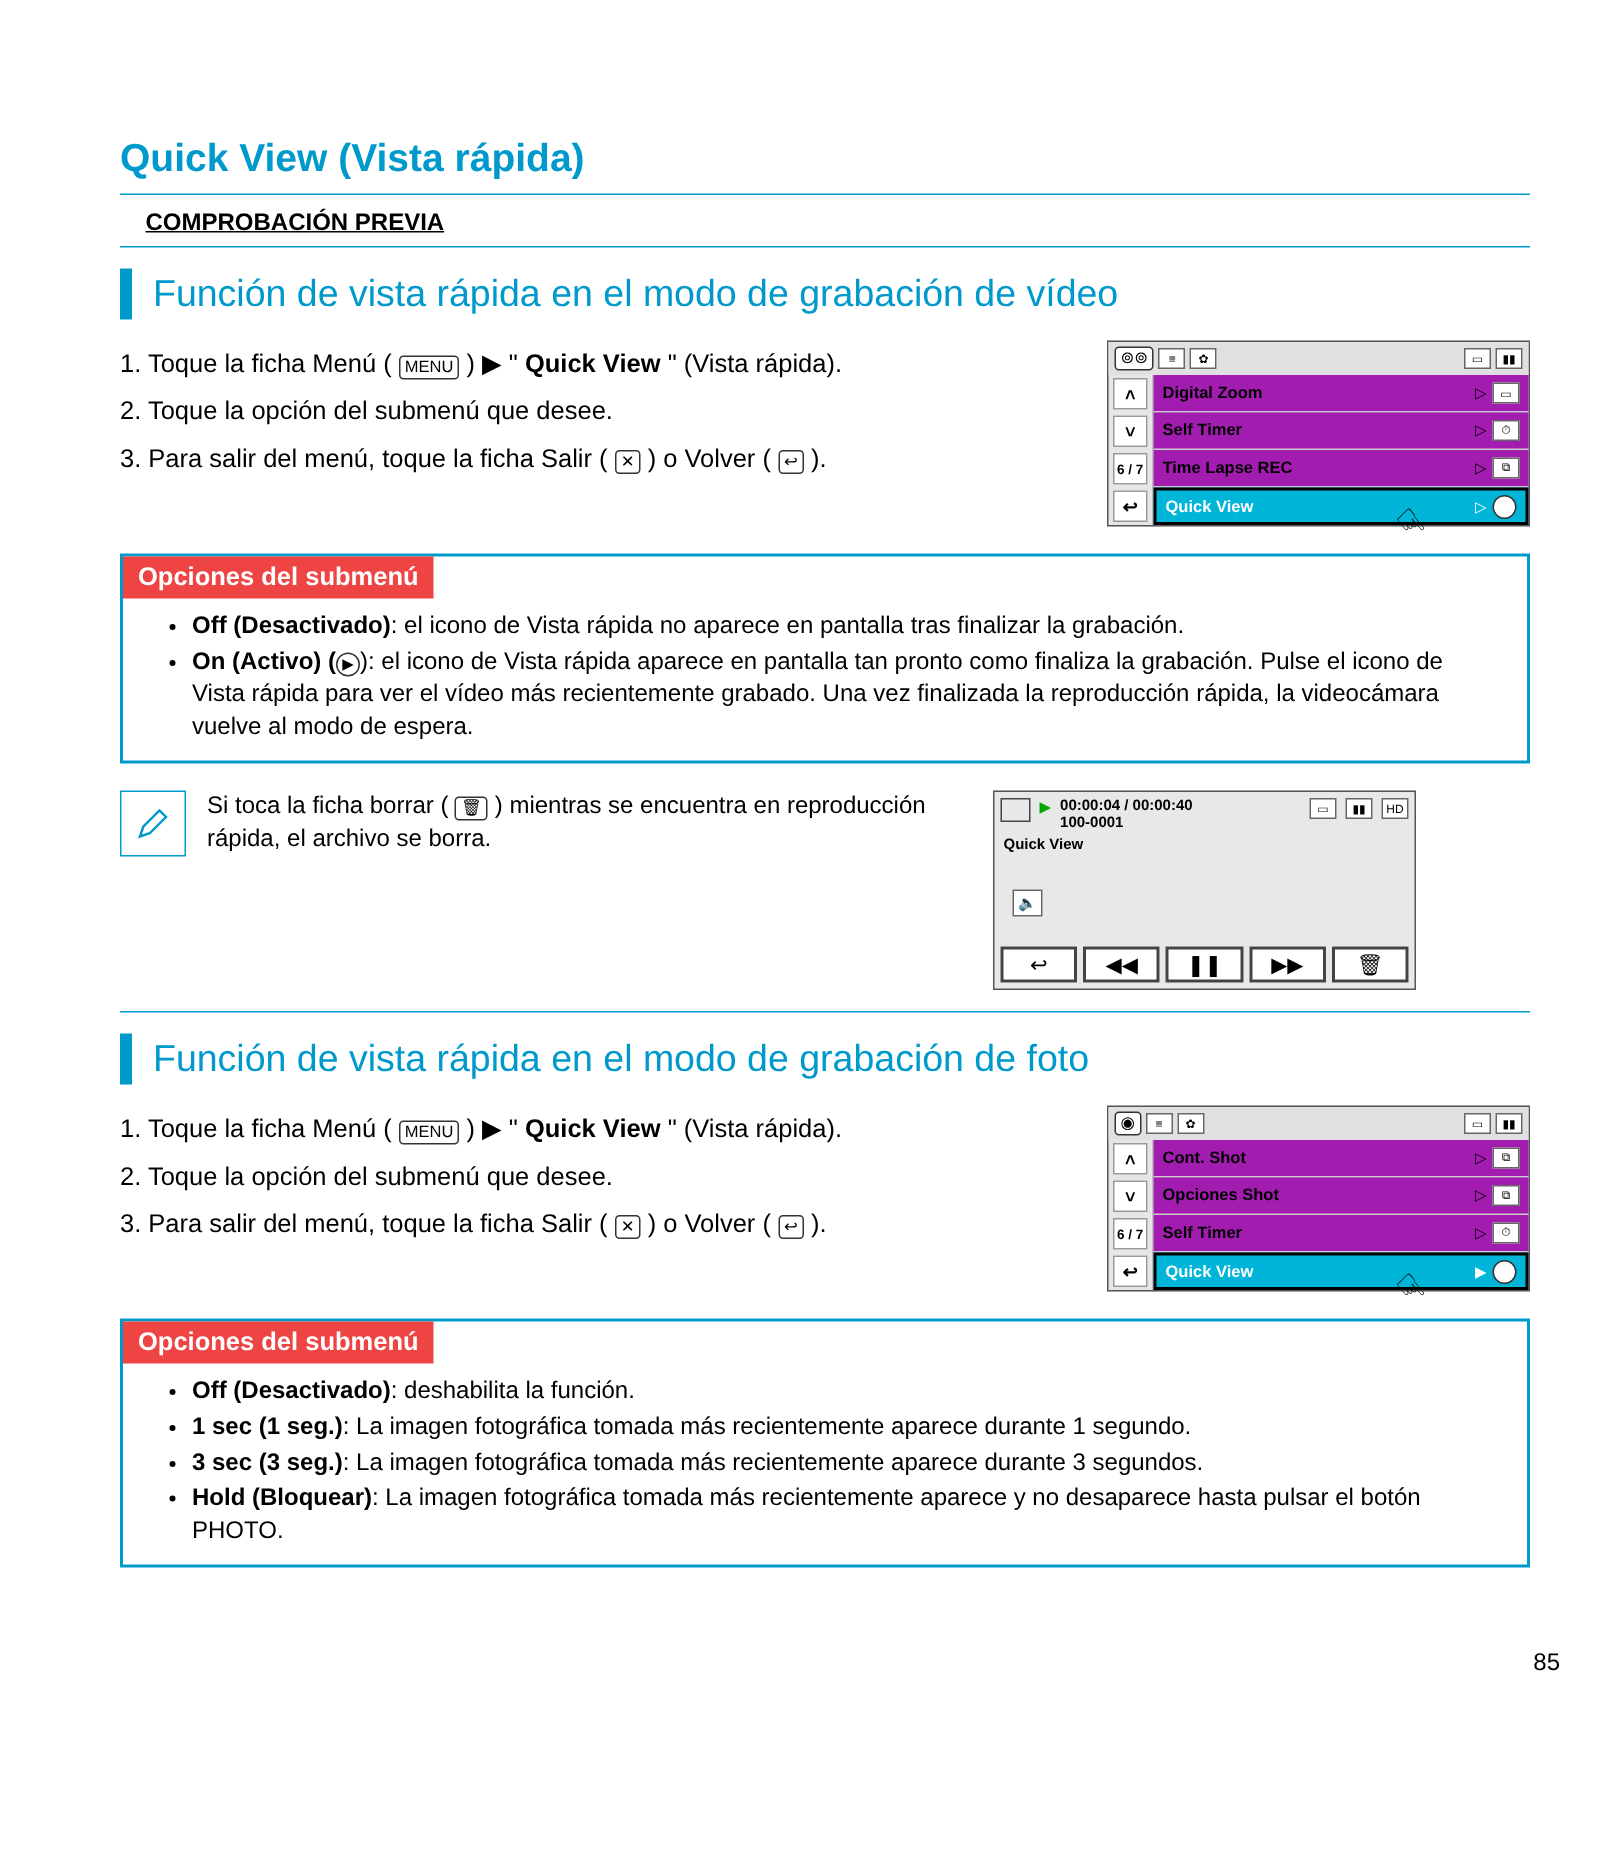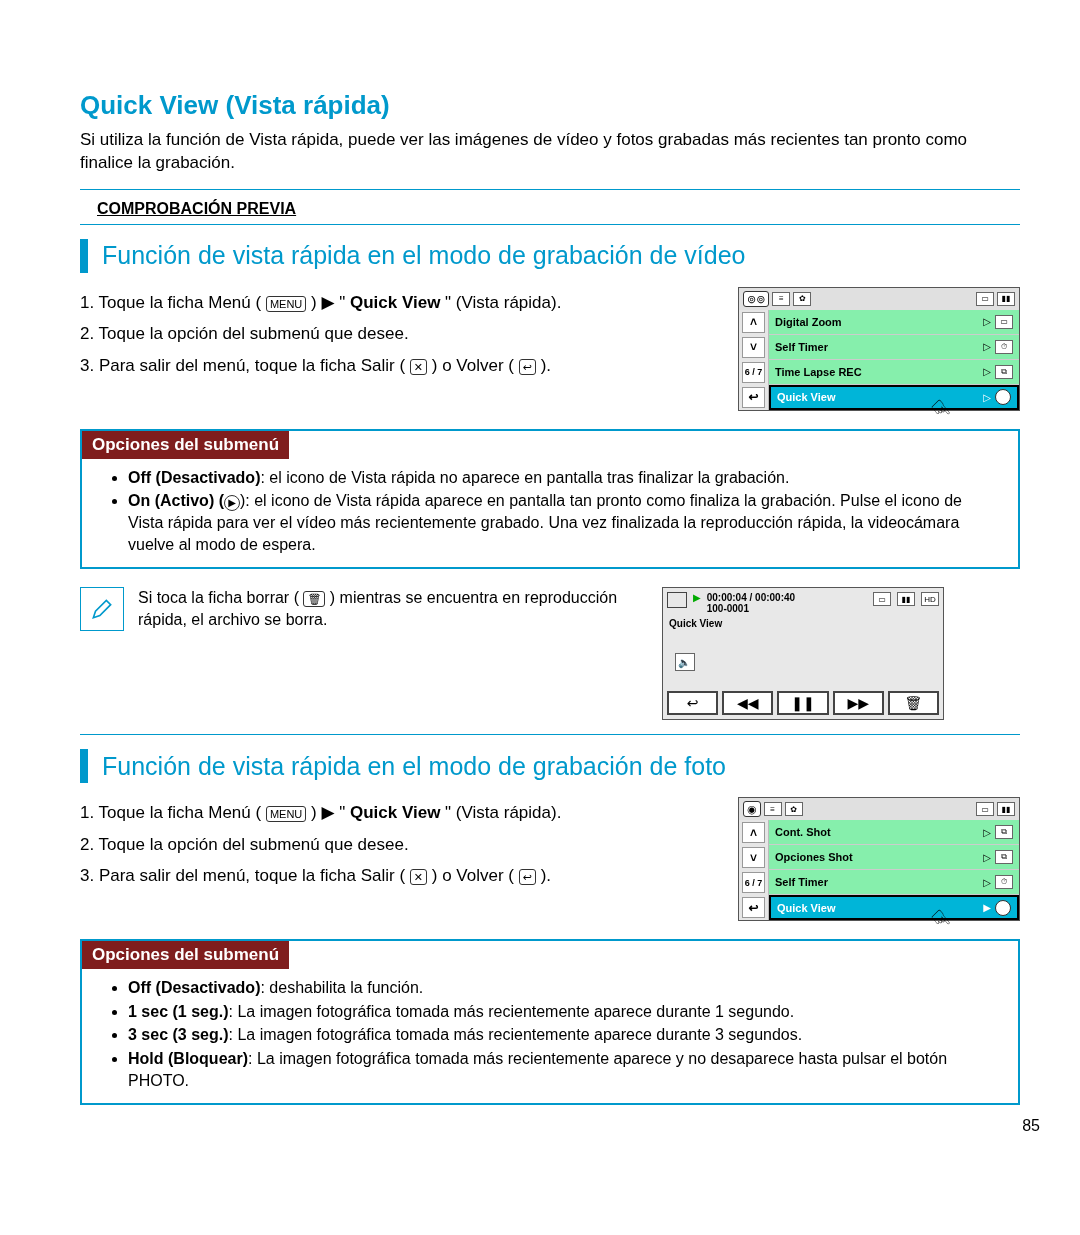--- a/index.html
+++ b/index.html
@@ -75,38 +75,38 @@
   .side-btn {
     border: 1px solid #999; background:#fff;
     margin: 2px 3px; height: 21px;
     display:flex; align-items:center; justify-content:center;
     font-weight:bold; font-size:12px;
   }
   .rows { flex: 1; }
   .row {
     display:flex; align-items:center; justify-content:space-between;
     height: 25px; padding: 0 6px; border-bottom:1px solid #ccc;
-    background:#86efac; font-weight:bold;
+    background:#a21caf; font-weight:bold;
   }
   .row.active { background:#00b5d8; color:#fff; border:2px solid #000; }
   .row .r { display:flex; gap:4px; align-items:center; font-weight:normal; }
   .tri { font-size:10px; }
   .lil { width:18px; height:14px; border:1px solid #666; display:inline-flex; align-items:center; justify-content:center; font-size:8px; background:#fff; }
   .finger {
     position:absolute; right:70px; bottom:-14px; font-size:24px;
     transform: rotate(-40deg);
   }
 
   .submenu-box {
     border: 2px solid #0099cc;
     margin: 18px 0;
     padding-top: 0;
   }
   .submenu-head {
-    background: #7f1d1d; color: #fff; font-weight: bold;
+    background: #ef4444; color: #fff; font-weight: bold;
     padding: 4px 10px; font-size: 17px; display: inline-block;
   }
   .submenu-body { padding: 8px 28px 10px 28px; }
   .submenu-body ul { list-style: disc; padding-left: 18px; }
   .submenu-body li { font-size: 16px; line-height: 1.35; margin-bottom: 2px; }
 
   .note-row { display:flex; gap:14px; align-items:flex-start; margin-top: 6px; }
   .note-icon { width: 44px; height: 44px; border:1px solid #0099cc; display:flex; align-items:center; justify-content:center; color:#0099cc; }
   .note-text { font-size: 16px; line-height: 1.35; flex: 0 0 510px; }
 
@@ -121,28 +121,27 @@
   .ps-top .l { display:flex; align-items:flex-start; gap:6px; }
   .cam-ic { width:20px; height:16px; border:1px solid #444; }
   .ps-mid { height: 58px; display:flex; align-items:center; padding-left:8px; }
   .speaker { width:20px; height:18px; border:1px solid #666; background:#fff; display:flex; align-items:center; justify-content:center; }
   .ps-bot { display:flex; gap:4px; }
   .pb { flex:1; height:24px; border:2px solid #444; background:#fff; display:flex; align-items:center; justify-content:center; font-size:14px; }
 
   .icon-chip { display:inline-block; border:1px solid #333; padding:0 3px; font-size:11px; border-radius:3px; background:#fff; line-height:14px; }
   .icon-round { display:inline-flex; width:16px; height:16px; border:1px solid #333; border-radius:50%; align-items:center; justify-content:center; font-size:10px; background:#fff; }
 
-  .pagemark { position:absolute; right:40px; bottom:100px; font-size:16px; }
+  .pagemark { position:absolute; right:40px; bottom:117px; font-size:16px; }
 </style>
 </head>
 <body>
 
 <div class="page">
   <div class="page-title">Quick View (Vista rápida)</div>
-  <div class="intro">Si utiliza la función de Vista rápida, puede ver las imágenes de vídeo y fotos grabadas más recientes tan pronto como finalice la grabación.</div>
   <hr class="sep">
 
   <div class="precheck-title">COMPROBACIÓN PREVIA</div>
   <hr class="sep">
 
   <div class="section-h">
     <div class="bar"></div>
     <span>Función de vista rápida en el modo de grabación de vídeo</span>
   </div>
 

